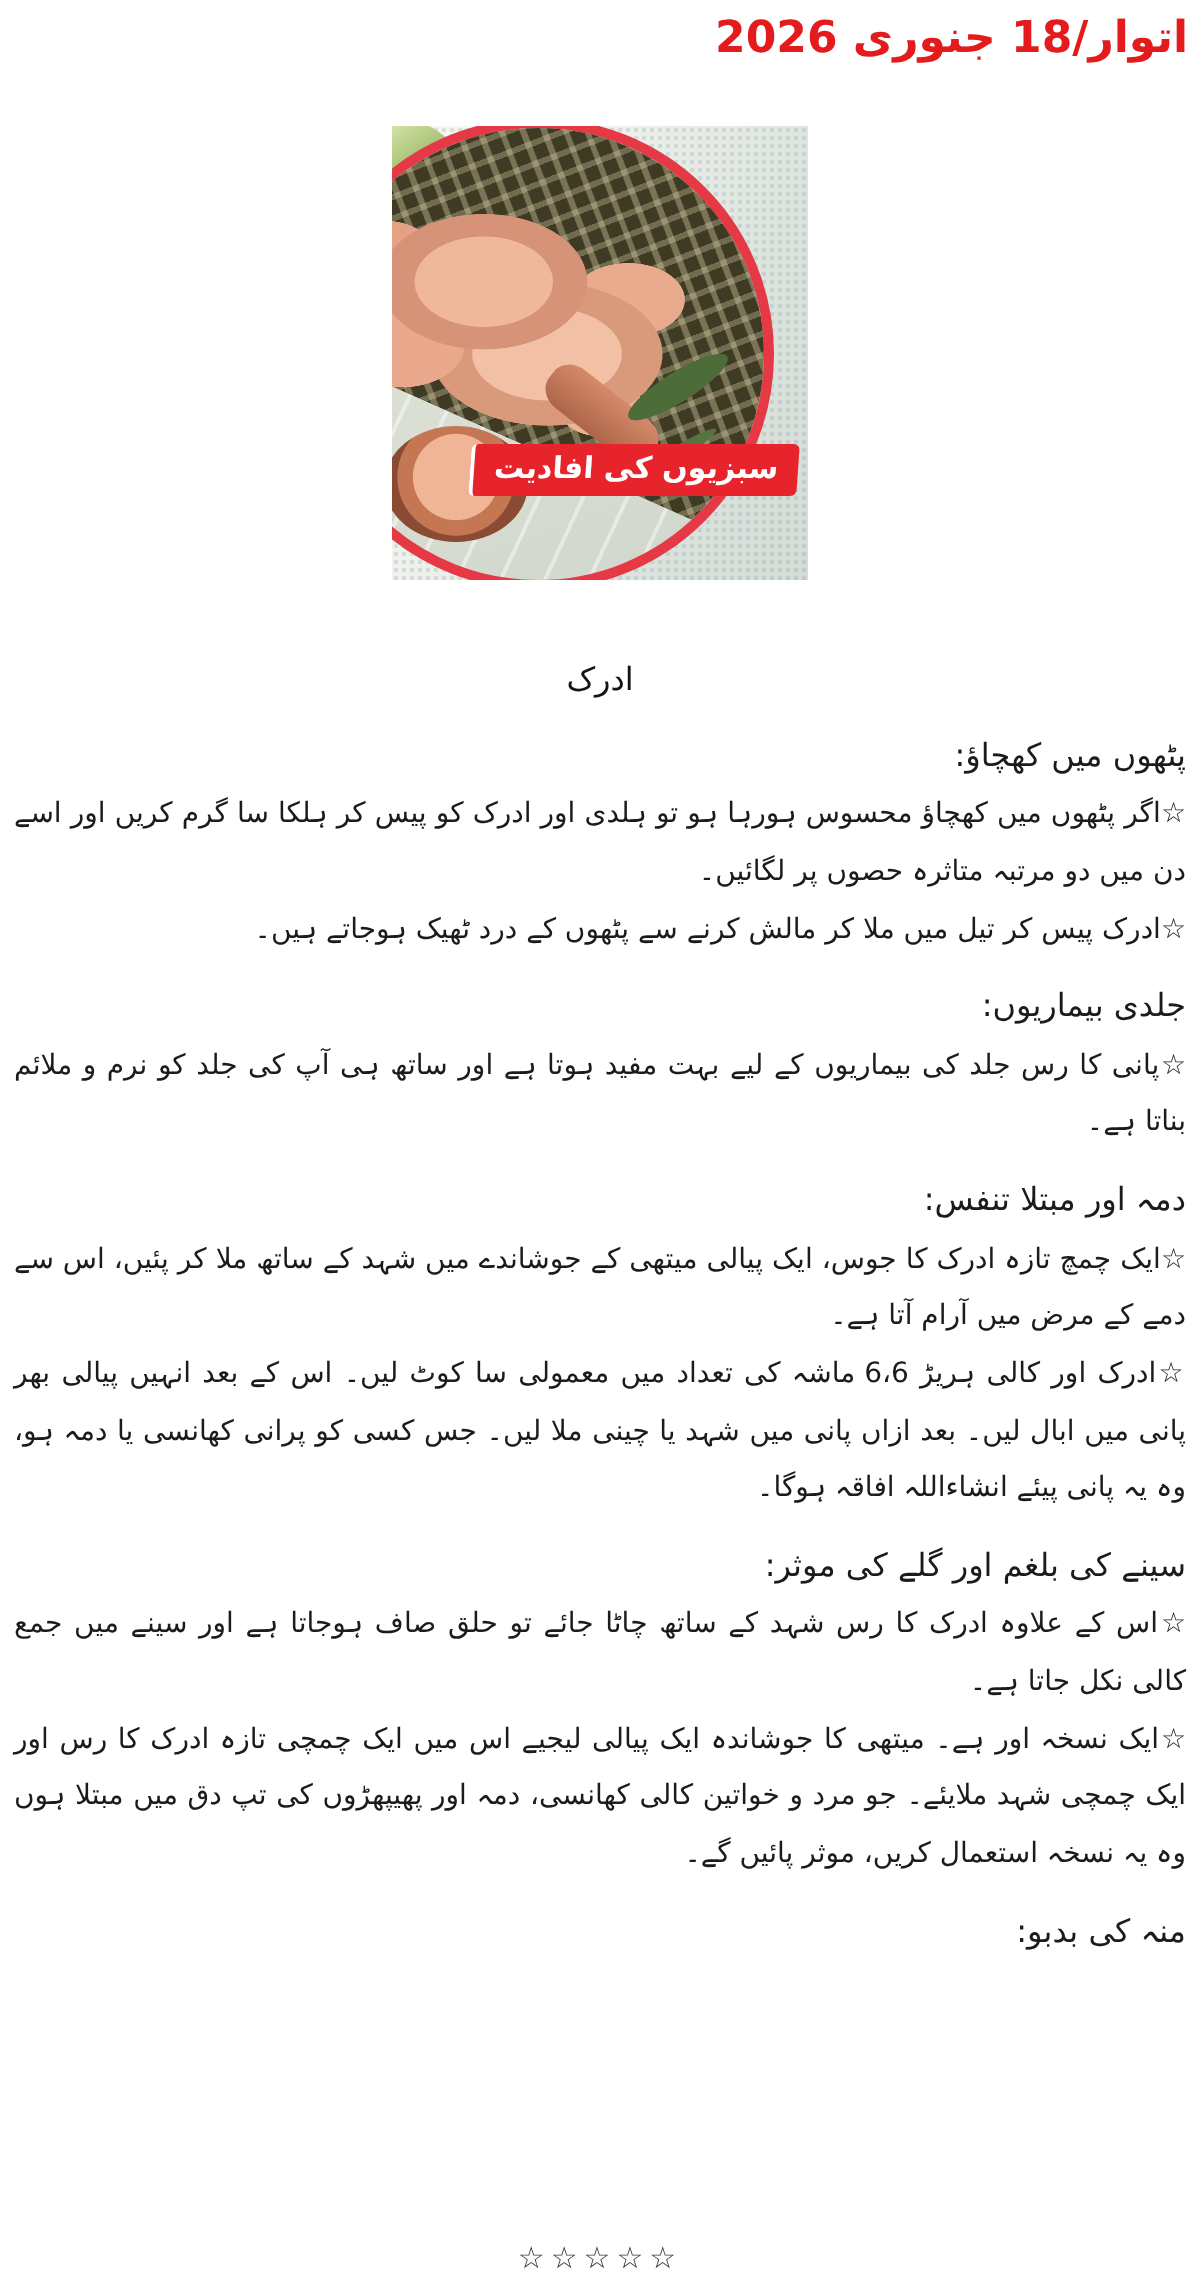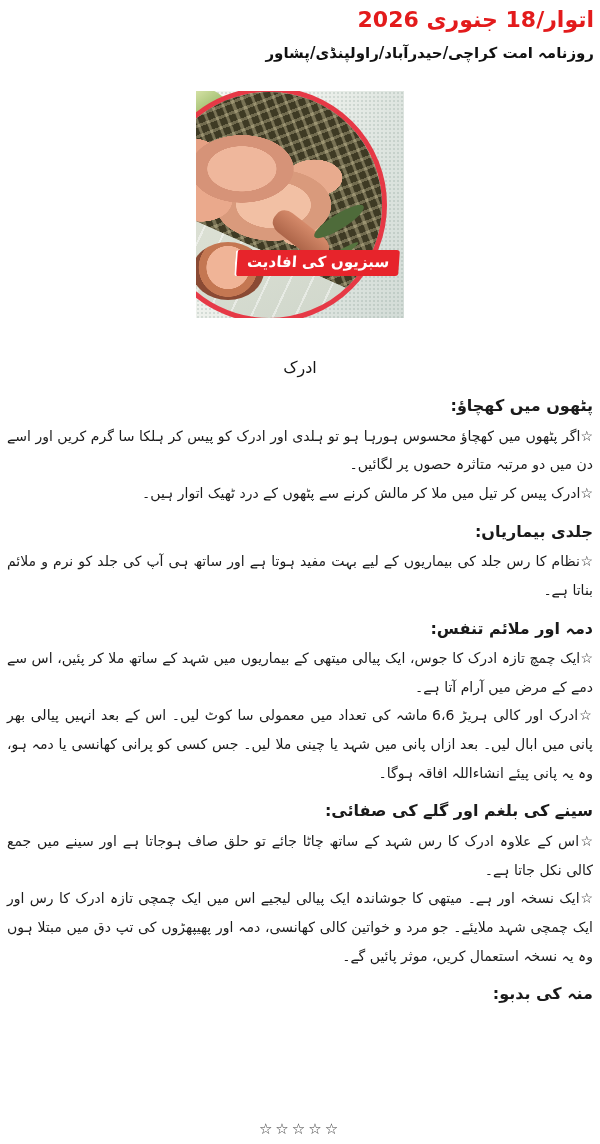--- a/index.html
+++ b/index.html
@@ -88,37 +88,36 @@
   }
   
   .title{
     text-align:center;font-size:16px;font-weight:normal;color:#141414;
     margin:40px 0 14px 0;direction:rtl;
   }
   .article{
     direction:rtl;padding:0 7px;color:var(--text);
   }
   .sec-heading{
-    font-size:16px;text-align:right;line-height:1.9;margin-top:9px;font-weight:bold;
+    font-size:16px;text-align:right;line-height:1.9;margin-top:9px;
   }
   .item{
     font-size:14px;line-height:2.05;text-align:justify;text-align-last:auto;
   }
   
   .stars{
     position:absolute;left:0;right:0;bottom:6px;text-align:center;
     font-size:15px;letter-spacing:3px;color:#3a3a3a;
   }
 </style>
 </head>
 <body>
 
 <header class="header">
   <div class="date-line">اتوار/18 جنوری 2026</div>
-  <div class="paper-line">روزنامہ امت کراچی/حیدرآباد/راولپنڈی/پشاور</div>
 </header>
 
 <figure class="promo">
   <div class="corner-leaf"></div>
   <div class="circle">
     <div class="cloth"></div>
     <div class="ginger"></div>
     <div class="bowl"></div>
     <div class="scoop"></div>
     <div class="photo-leaf"></div>
@@ -126,42 +125,42 @@
   <div class="banner">سبزیوں کی افادیت</div>
 </figure>
 
 <h1 class="title">ادرک</h1>
 
 <main class="article">
   <section class="sec">
     <div class="sec-heading">پٹھوں میں کھچاؤ:</div>
     <div class="sec-items">
         <div class="item">☆اگر پٹھوں میں کھچاؤ محسوس ہورہا ہو تو ہلدی اور ادرک کو پیس کر ہلکا سا گرم کریں اور اسے دن میں دو مرتبہ متاثرہ حصوں پر لگائیں۔</div>
-        <div class="item">☆ادرک پیس کر تیل میں ملا کر مالش کرنے سے پٹھوں کے درد ٹھیک اتوار ہیں۔</div>
+        <div class="item">☆ادرک پیس کر تیل میں ملا کر مالش کرنے سے پٹھوں کے درد ٹھیک ہوجاتے ہیں۔</div>
       </div>
   </section>
 
   <section class="sec">
-    <div class="sec-heading">جلدی بیماریاں:</div>
+    <div class="sec-heading">جلدی بیماریوں:</div>
     <div class="sec-items">
-        <div class="item">☆نظام کا رس جلد کی بیماریوں کے لیے بہت مفید ہوتا ہے اور ساتھ ہی آپ کی جلد کو نرم و ملائم بناتا ہے۔</div>
+        <div class="item">☆پانی کا رس جلد کی بیماریوں کے لیے بہت مفید ہوتا ہے اور ساتھ ہی آپ کی جلد کو نرم و ملائم بناتا ہے۔</div>
       </div>
   </section>
 
 
   <section class="sec">
-    <div class="sec-heading">دمہ اور ملائم تنفس:</div>
+    <div class="sec-heading">دمہ اور مبتلا تنفس:</div>
     <div class="sec-items">
-        <div class="item">☆ایک چمچ تازہ ادرک کا جوس، ایک پیالی میتھی کے بیماریوں میں شہد کے ساتھ ملا کر پئیں، اس سے دمے کے مرض میں آرام آتا ہے۔</div>
+        <div class="item">☆ایک چمچ تازہ ادرک کا جوس، ایک پیالی میتھی کے جوشاندے میں شہد کے ساتھ ملا کر پئیں، اس سے دمے کے مرض میں آرام آتا ہے۔</div>
         <div class="item">☆ادرک اور کالی ہریڑ 6،6 ماشہ کی تعداد میں معمولی سا کوٹ لیں۔ اس کے بعد انہیں پیالی بھر پانی میں ابال لیں۔ بعد ازاں پانی میں شہد یا چینی ملا لیں۔ جس کسی کو پرانی کھانسی یا دمہ ہو، وہ یہ پانی پیئے انشاءاللہ افاقہ ہوگا۔</div>
       </div>
   </section>
 
   <section class="sec">
-    <div class="sec-heading">سینے کی بلغم اور گلے کی صفائی:</div>
+    <div class="sec-heading">سینے کی بلغم اور گلے کی موثر:</div>
     <div class="sec-items">
         <div class="item">☆اس کے علاوہ ادرک کا رس شہد کے ساتھ چاٹا جائے تو حلق صاف ہوجاتا ہے اور سینے میں جمع کالی نکل جاتا ہے۔</div>
         <div class="item">☆ایک نسخہ اور ہے۔ میتھی کا جوشاندہ ایک پیالی لیجیے اس میں ایک چمچی تازہ ادرک کا رس اور ایک چمچی شہد ملایئے۔ جو مرد و خواتین کالی کھانسی، دمہ اور پھیپھڑوں کی تپ دق میں مبتلا ہوں وہ یہ نسخہ استعمال کریں، موثر پائیں گے۔</div>
       </div>
   </section>
 
   <section class="sec">
     <div class="sec-heading">منہ کی بدبو:</div>
 
   </section>

